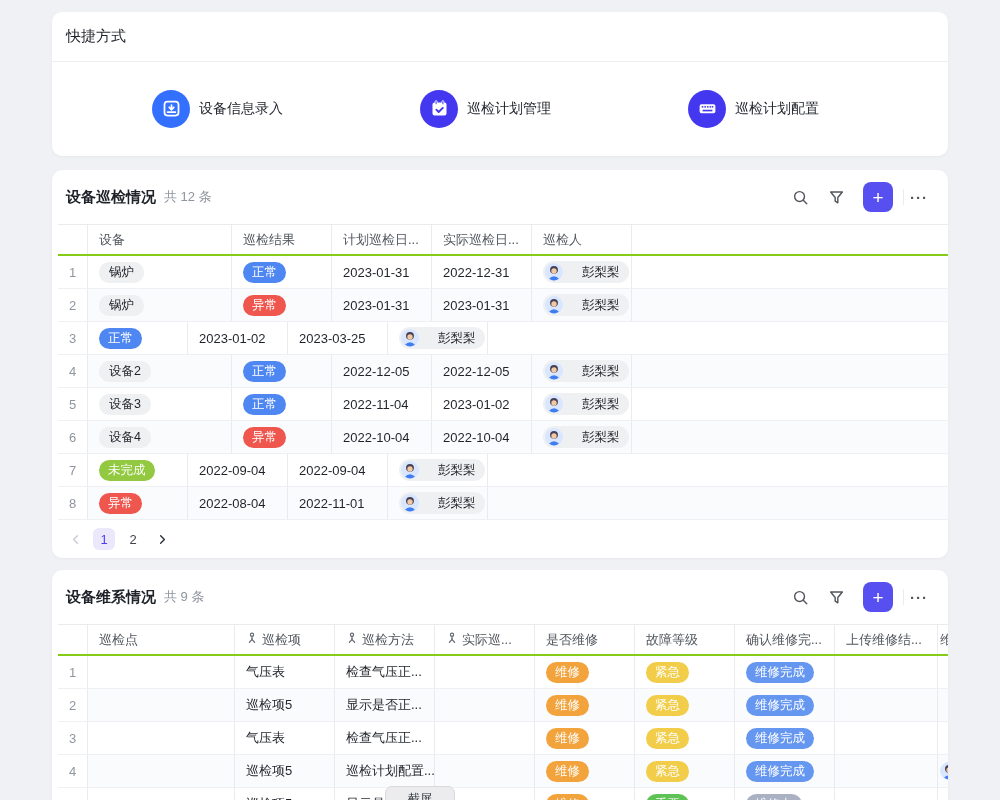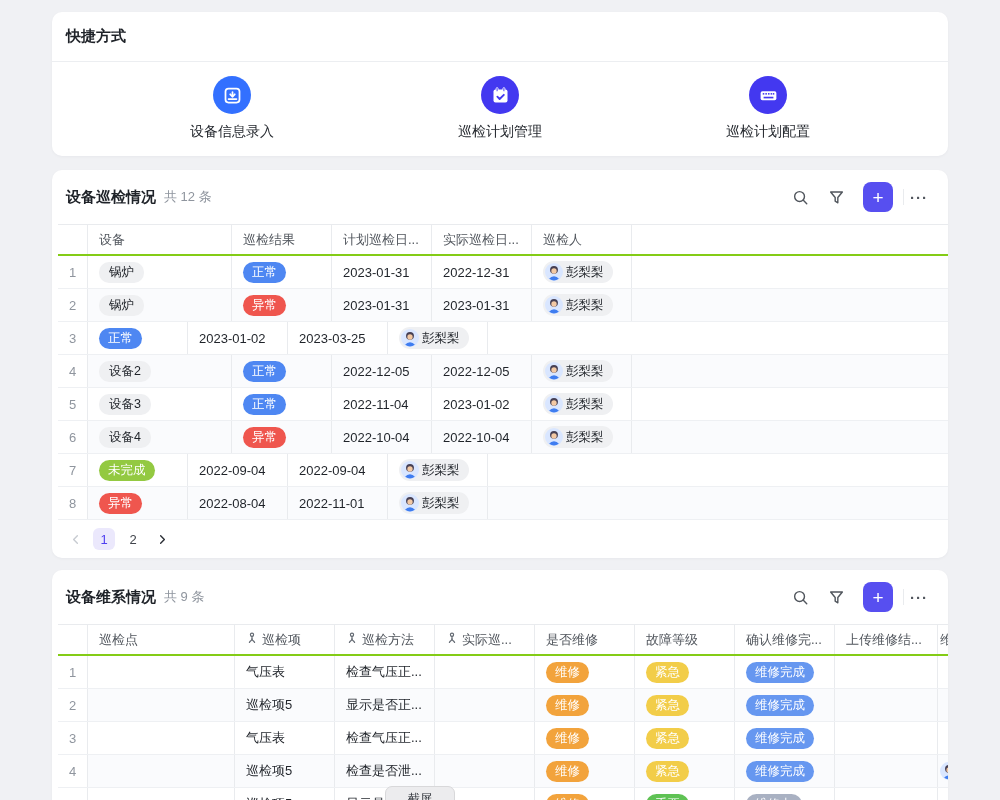--- a/index.html
+++ b/index.html
@@ -14,24 +14,24 @@
   .card {
     position:absolute; left:52px; width:896px;
     background:#fff; border-radius:10px;
     box-shadow:0 1px 3px rgba(31,35,41,.04);
     overflow:hidden;
   }
   
   #card-shortcuts { top:12px; height:144px; }
   .sc-head {
     height:50px; display:flex; align-items:center; padding:0 14px;
-    border-bottom:1px solid #eceef1; font-size:15px; font-weight:bold;
+    border-bottom:1px solid #eceef1; font-size:15px; font-weight:normal;
   }
   .sc-body { height:93px; display:flex; align-items:center; justify-content:space-around; padding:0 46px; }
-  .shortcut { width:160px; display:flex; flex-direction:column; align-items:center; gap:9px; cursor:pointer; }
+  .shortcut { width:160px; display:flex; flex-direction:row; align-items:center; gap:9px; cursor:pointer; }
   .sc-icon { width:38px; height:38px; border-radius:50%; display:flex; align-items:center; justify-content:center; }
   .sc-icon svg { width:21px; height:21px; }
   .ic-blue { background:#3370ff; }
   .ic-indigo { background:#4338f0; }
   .sc-label { font-size:14px; color:#1f2329; }
 
   
   .tbl-head { height:54px; display:flex; align-items:center; padding:0 14px; }
   .tbl-title { font-size:15px; font-weight:bold; }
   .tbl-count { font-size:13px; color:#8f959e; margin-left:8px; }
@@ -92,21 +92,21 @@
   }
   .tag-normal { background:#4e87f2; }
   .tag-abnormal { background:#ef564e; }
   .tag-incomplete { background:#93c941; }
   .tag-repair { background:#f2a33c; }
   .tag-urgent { background:#f2cd49; }
   .tag-done { background:#6697f0; }
   .tag-important { background:#5fc254; }
   .tag-progress { background:#a9b1c2; }
   .ppill {
-    display:inline-flex; align-items:center; gap:3px; background:#eff0f2;
+    display:inline-flex; align-items:center; gap:19px; background:#eff0f2;
     border-radius:11px; padding:2px 9px 2px 2px; font-size:12.5px; color:#1f2329;
   }
   .avatar { width:18px; height:18px; flex:0 0 18px; }
 
   
   #card-inspection { top:170px; height:388px; }
   #card-maintenance { top:570px; height:262px; }
 
   
   .pagination { height:38px; display:flex; align-items:center; padding-left:12px; gap:7px; }
@@ -522,21 +522,21 @@
           <span class="tag tag-done">维修完成</span>
         </div>
       <div class="td c-upload"></div>
       <div class="td c-last"></div>
     </div>
 
     <div class="tr even">
       <div class="td c-idx">4</div>
       <div class="td c-point"></div>
       <div class="td c-item">巡检项5</div>
-      <div class="td c-method">检查是否泄...</div>
+      <div class="td c-method">巡检计划配置...</div>
       <div class="td c-actual"></div>
       <div class="td c-repair">
           <span class="tag tag-repair">维修</span>
         </div>
       <div class="td c-level">
           <span class="tag tag-urgent">紧急</span>
         </div>
       <div class="td c-confirm">
           <span class="tag tag-done">维修完成</span>
         </div>

